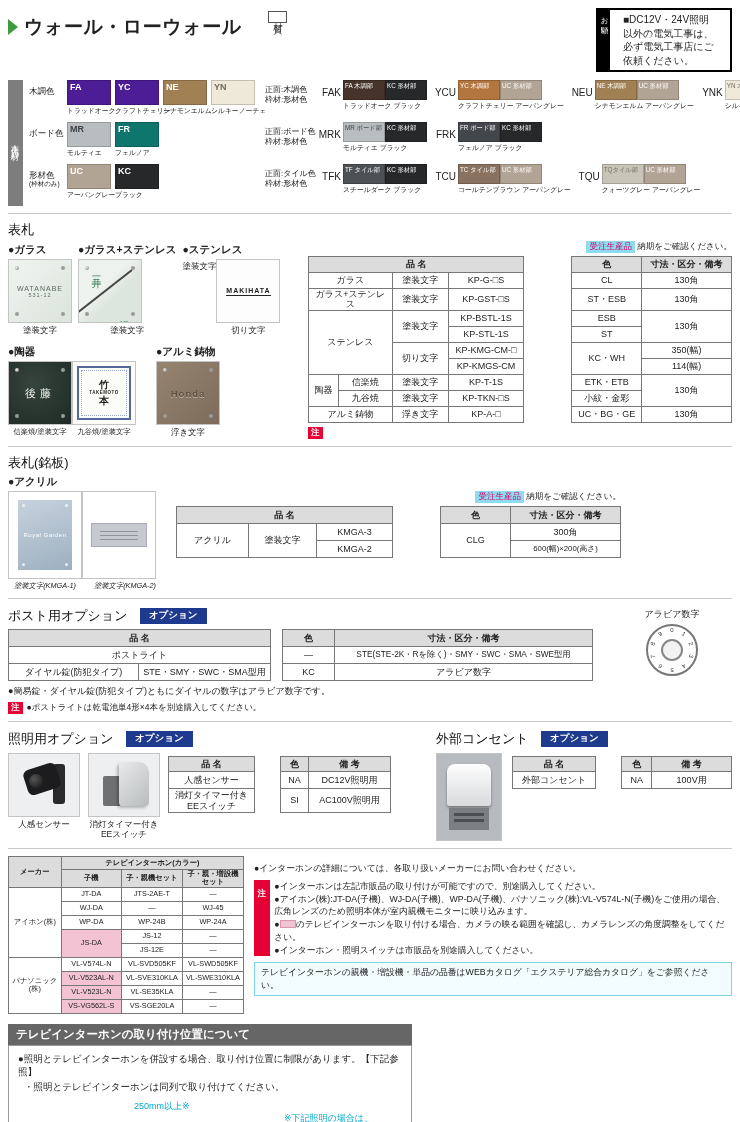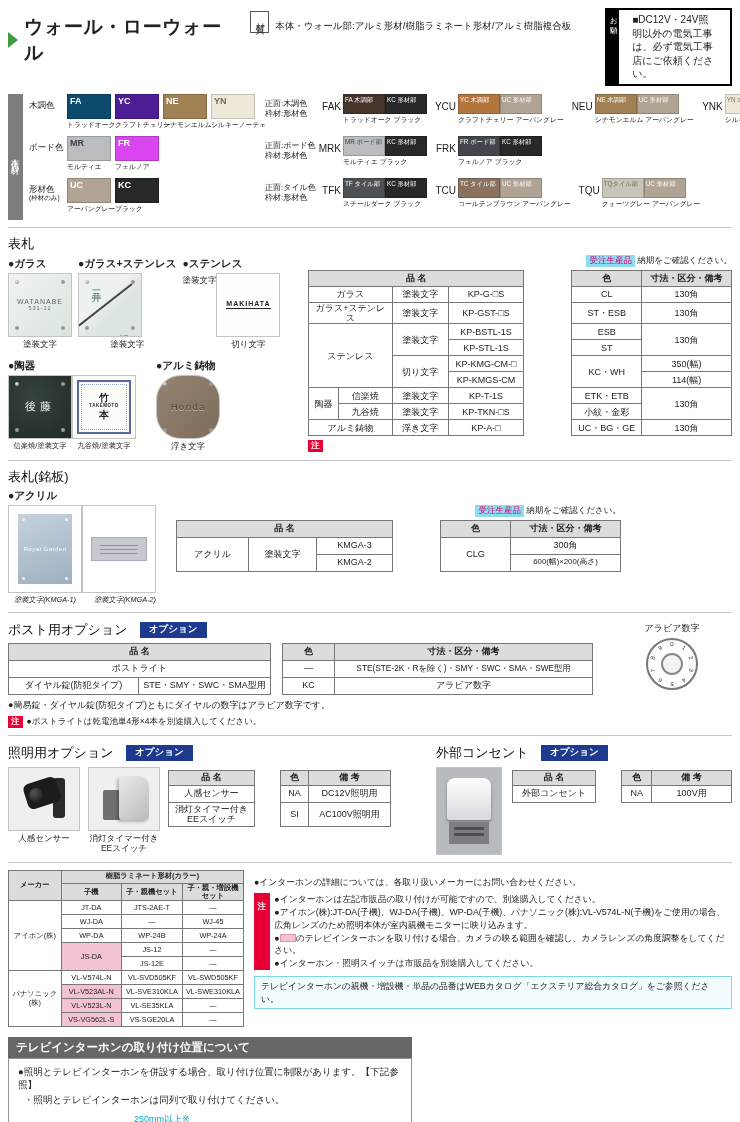--- a/index.html
+++ b/index.html
@@ -74,21 +74,21 @@
 .p-st1 .ring { position:absolute; inset:9px; border:1px dotted #d9d9d9; border-radius:50%; }
 .p-st1 .nm { position:relative; color:#f2f2f2; font-size:10px; letter-spacing:2px; }
 .p-st2 { background:#fdfdfd; }
 .p-st2 .nm { font-size:7px; font-weight:bold; letter-spacing:1px; border-bottom:1.5px solid #222; padding-bottom:1px; }
 .p-tk1 { background:radial-gradient(circle at 40% 35%,#35443c,#1f2a25); }
 .p-tk1 .nm { color:#f0f0ea; font-size:11px; letter-spacing:4px; }
 .p-tk2 { background:#fcfcf8; border:1px solid #c4c4c4; }
 .p-tk2 .frame { position:absolute; inset:4px; border:2px solid #56699b; outline:1px dotted #9aa7c9; outline-offset:-5px; display:flex; flex-direction:column; align-items:center; justify-content:center; }
 .p-tk2 .t1 { font-size:10px; font-weight:bold; line-height:1; }
 .p-tk2 .t2 { font-size:4.5px; font-weight:bold; letter-spacing:.5px; line-height:1.4; }
-.p-al { background:linear-gradient(135deg,#968471,#7c6c59);border-radius:25px; }
+.p-al { background:linear-gradient(135deg,#968471,#7c6c59); }
 .p-al .nm { color:#5d4f3e; font-size:9.5px; font-weight:bold; text-shadow:0 1px 0 rgba(255,255,255,.45); letter-spacing:1px; }
 .note-line { font-size:8.5px; margin-top:4px; display:flex; gap:4px; align-items:flex-start; }
 
 
 .meiban-flex { display:flex; gap:14px; margin-top:2px; }
 .acr-photos { display:flex; }
 .acr-box { width:74px; height:88px; border:1px solid #c4c4c4; display:flex; align-items:center; justify-content:center; position:relative; }
 .acr1 { width:54px; height:70px; background:linear-gradient(160deg,#c6d2de,#9db0c0); position:relative; display:flex; align-items:center; justify-content:center; }
 .acr1 span { color:#fff; font-size:6px; letter-spacing:.5px; }
 .acr1::before { content:""; position:absolute; left:4px; top:4px; width:3px; height:3px; border-radius:50%; background:#eee; box-shadow:43px 0 0 #eee,0 59px 0 #eee,43px 59px 0 #eee; }
@@ -150,37 +150,36 @@
 
 <div class="page">
 
   <div class="hdr">
     <div class="title-wrap">
       <span class="tri"></span>
       <span class="page-title">ウォール・ローウォール</span>
     </div>
     <div class="mat-box">
       <span class="mat-label">材質</span>
-      <span class="mat-text">本体・ウォール部:アルミ形材/樹脂ラミネート形材/アルミ樹脂複合板</span>
     </div>
     <div class="notice-box">
       <span class="notice-tab">お願い</span>
       <span class="notice-text">■DC12V・24V照明以外の電気工事は、必ず電気工事店にご依頼ください。</span>
     </div>
   </div>
 
   <div class="colors">
     <div class="side-bar">本体・枠材</div>
 
     <div class="col-left">
 
       <div class="c-row">
         <div class="c-row-label"><span>木調色</span></div>
         <div class="sw">
-          <div class="sw-chip" style="background-color: #0c4a6e; color: rgb(255, 255, 255);">FA</div>
+          <div class="sw-chip" style="background-color: #4c1d95; color: rgb(255, 255, 255);">FA</div>
           <div class="sw-name">トラッドオーク</div>
         </div>
         <div class="sw">
           <div class="sw-chip" style="background-color: #4c1d95; color: rgb(255, 255, 255);">YC</div>
           <div class="sw-name">クラフトチェリー</div>
         </div>
         <div class="sw">
           <div class="sw-chip" style="background-color: rgb(161, 129, 84); color: rgb(255, 255, 255);">NE</div>
           <div class="sw-name">シナモンエルム</div>
         </div>
@@ -190,21 +189,21 @@
         </div>
       </div>
 
       <div class="c-row">
         <div class="c-row-label"><span>ボード色</span></div>
         <div class="sw">
           <div class="sw-chip" style="background-color: rgb(185, 189, 191); color: rgb(62, 66, 70);">MR</div>
           <div class="sw-name">モルティエ</div>
         </div>
         <div class="sw">
-          <div class="sw-chip" style="background-color: #d946ef; color: rgb(255, 255, 255);">FR</div>
+          <div class="sw-chip" style="background-color: #0f766e; color: rgb(255, 255, 255);">FR</div>
           <div class="sw-name">フェルノア</div>
         </div>
       </div>
 
       <div class="c-row">
         <div class="c-row-label"><span>形材色</span><span class="sub">(枠材のみ)</span></div>
         <div class="sw">
           <div class="sw-chip" style="background-color: rgb(178, 164, 148); color: rgb(255, 255, 255);">UC</div>
           <div class="sw-name">アーバングレー</div>
         </div>
@@ -665,21 +664,21 @@
     </div>
   </div>
 
   <div class="divider"></div>
 
   <div class="ip-flex">
     <table class="ip-table">
       <tbody>
           <tr>
         <th rowspan="2" style="width:55px;">メーカー</th>
-        <th colspan="3">樹脂ラミネート形材(カラー)</th>
+        <th colspan="3">テレビインターホン(カラー)</th>
       </tr>
       <tr>
         <th style="width:62px;">子機</th>
         <th style="width:62px;">子・親機セット</th>
         <th style="width:62px;">子・親・増設機セット</th>
       </tr>
       <tr>
         <td rowspan="5">アイホン(株)</td>
         <td>JT-DA</td>
         <td>JTS-2AE-T</td>

